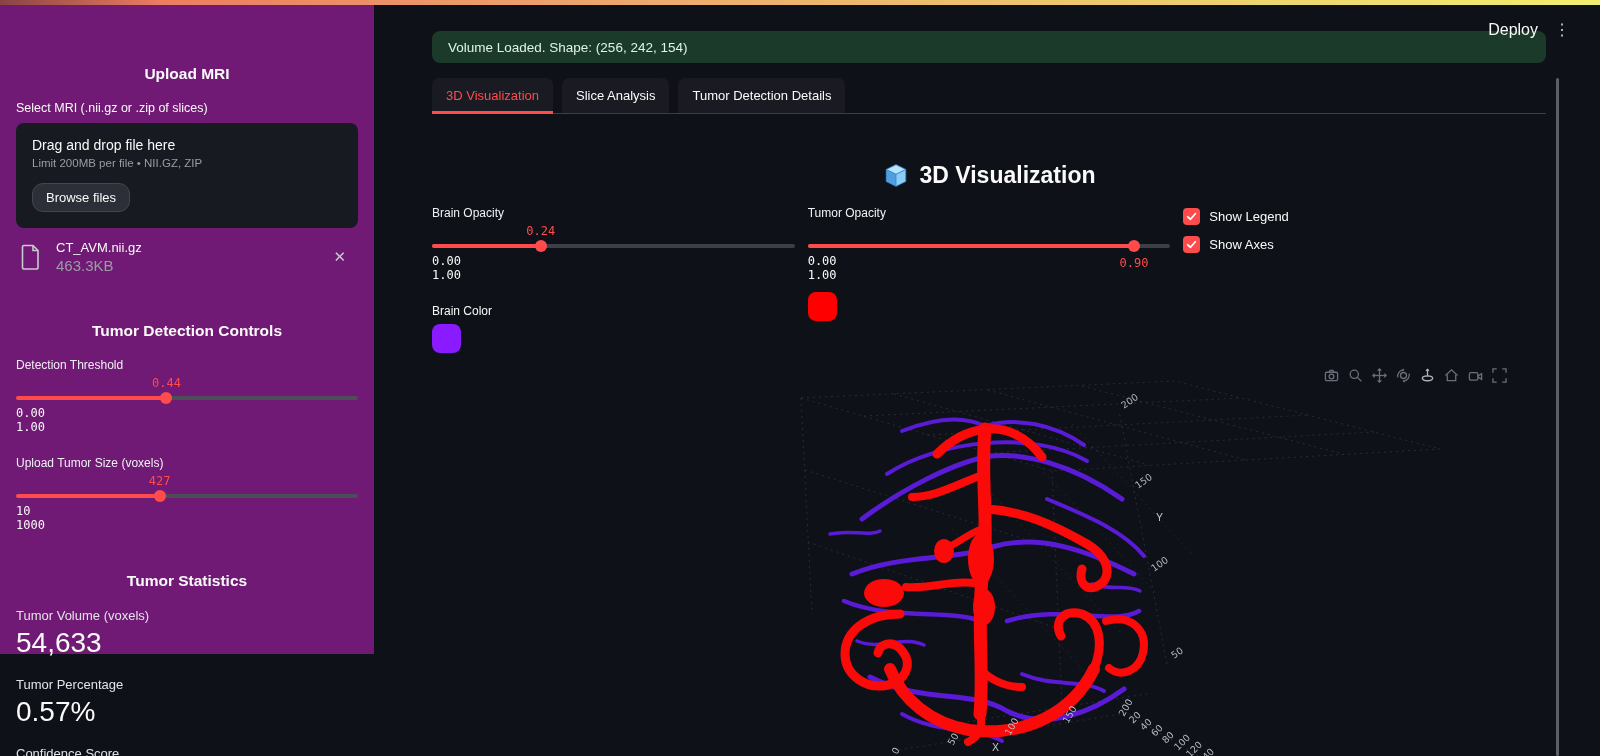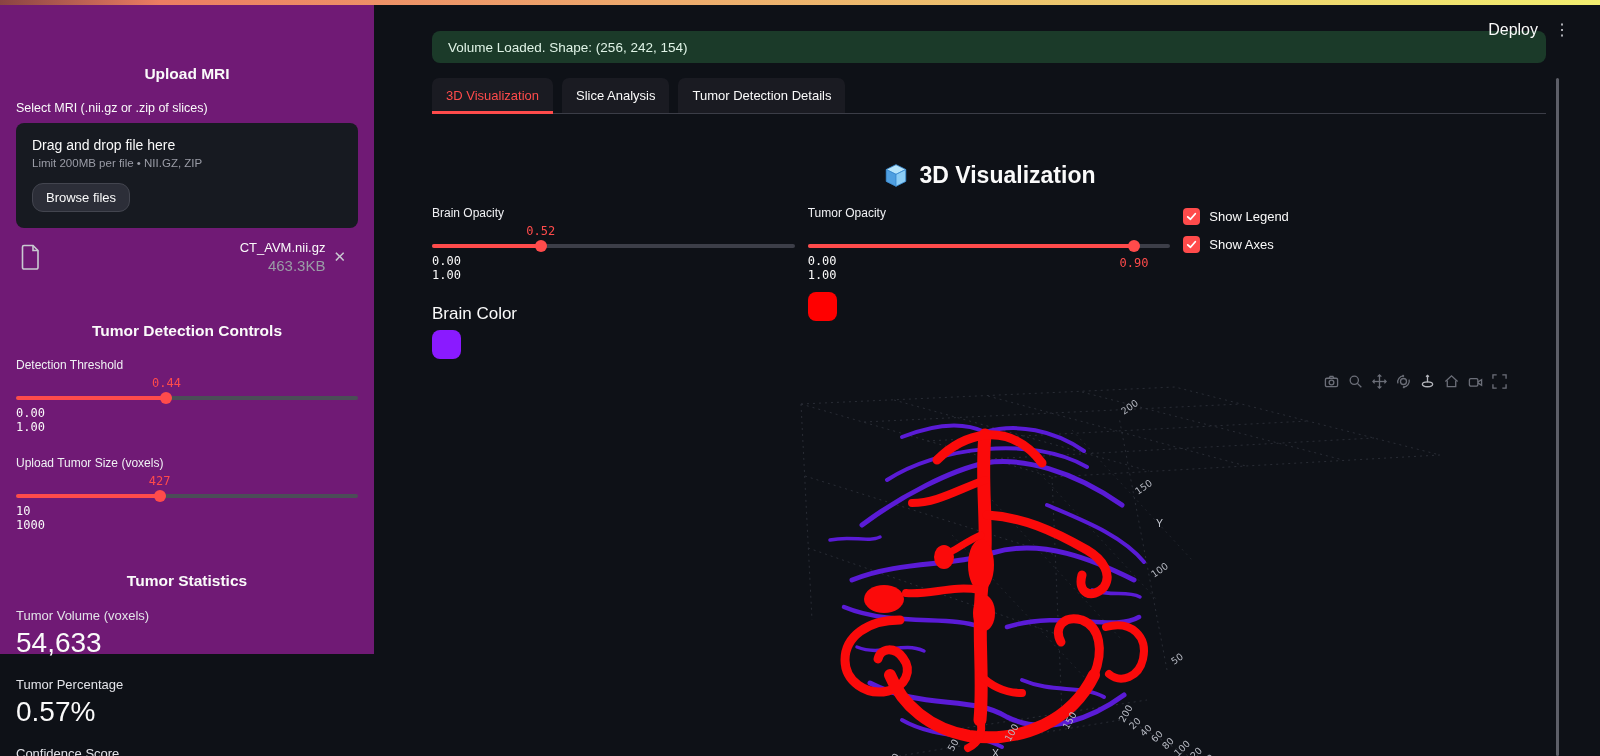--- a/index.html
+++ b/index.html
@@ -16,21 +16,21 @@
     background:#701a75; padding:60px 16px 16px 16px; }
   .sb-heading { text-align:center; font-weight:bold; font-size:15.5px; margin-bottom:18px; }
   .uploader-label { font-size:12.5px; margin-bottom:8px; color:#fafafa; }
   .dropzone { background:#171a21; border-radius:8px; padding:14px 16px 16px 16px; }
   .dz-title { font-size:14px; }
   .dz-sub { font-size:11.5px; color:#9a9ca6; margin-top:4px; }
   .browse-btn { margin-top:14px; display:inline-block; background:#2c2e38; border:1px solid #43454f;
     border-radius:11px; padding:6px 13px; font-size:13px; color:#fafafa; cursor:pointer;text-align:right; }
   .file-row { display:flex; align-items:center; margin-top:12px; padding:0 4px; }
   .file-icon { width:22px; height:26px; flex:0 0 auto; margin-right:14px; }
-  .file-meta { flex:1;text-align:right; }
+  .file-meta { flex:1; }
   .file-name { font-size:13px; }
   .file-size { font-size:15px; color:#9a9ca6; margin-top:2px; }
   .file-remove { font-size:15px; color:#c9cad1; cursor:pointer; padding:4px 8px; }
 
   .sb-section { margin-top:48px; }
   .widget-label { font-size:12px; margin-bottom:4px; color:#f0f1f4; }
 
   .slider { position:relative; padding-top:20px; margin-bottom:6px; }
   .slider .track { position:relative; height:4px; border-radius:2px; background:#4b4d57; }
   .main-area .slider .track { background:#3c3e48; }
@@ -60,21 +60,21 @@
   .tabs { display:flex; margin-top:15px; border-bottom:1px solid #3b3d47; }
   .tab { position:relative; background:#1a1b22; border-radius:7px 7px 0 0; margin-right:9px;
     padding:10px 14px; font-size:13px; color:#fafafa; cursor:pointer; }
   .tab.active { color:#ff4b4b; }
   .tab.active::after { content:""; position:absolute; left:0; right:0; bottom:-1px; height:3px; background:#ff4b4b; }
 
   .viz-title { display:flex; justify-content:center; align-items:center; gap:11px;
     margin-top:48px; font-size:23px; font-weight:bold; }
 
   .controls { display:grid; grid-template-columns:1fr 1fr 1fr; column-gap:13px; margin-top:17px; }
-  .swatch-label { font-size:17px; margin-top:22px; margin-bottom:6px; }
+  .swatch-label { font-size:12px; margin-top:22px; margin-bottom:6px; }
   .swatch { width:29px; height:29px; border-radius:8px; cursor:pointer; }
   .cbx-row { display:flex; align-items:center; gap:9px; margin-bottom:11px; }
   .cbx { width:17px; height:17px; border-radius:4px; background:#ff4b4b; display:flex;
     align-items:center; justify-content:center; cursor:pointer; flex:0 0 auto; }
   .cbx-label { font-size:13px; }
 
   .plot { position:relative; margin-top:14px; height:412px; }
   .modebar { position:absolute; top:0; right:38px; display:flex; gap:7px; z-index:5; }
   .mb-icon { width:17px; height:17px; opacity:.75; cursor:pointer; display:flex; align-items:center; justify-content:center;}
   .mb-icon svg { stroke:#8b8e99; fill:none; stroke-width:1.4; }
@@ -188,21 +188,21 @@
     </svg>
     <span>3D Visualization</span>
   </div>
 
   <div class="controls">
 
     <div>
       <div class="slider-block" style="margin-bottom:10px;">
         <div class="widget-label">Brain Opacity</div>
         <div class="slider">
-          <div class="bubble mono" style="left: 30%;">0.52</div>
+          <div class="bubble mono" style="left: 30%;">0.24</div>
           <div class="track">
             <div class="fill" style="width: 30%;"></div>
             <div class="thumb" style="left: 30%;"></div>
           </div>
         </div>
         <div class="slider-minmax">
           <span>0.00</span>
           <span>1.00</span>
         </div>
       </div>

